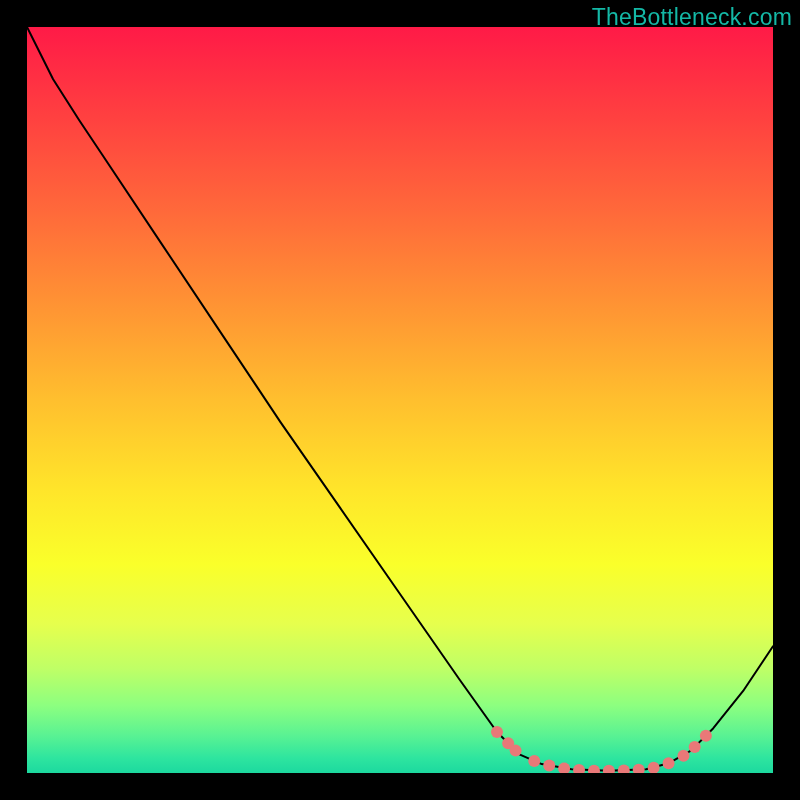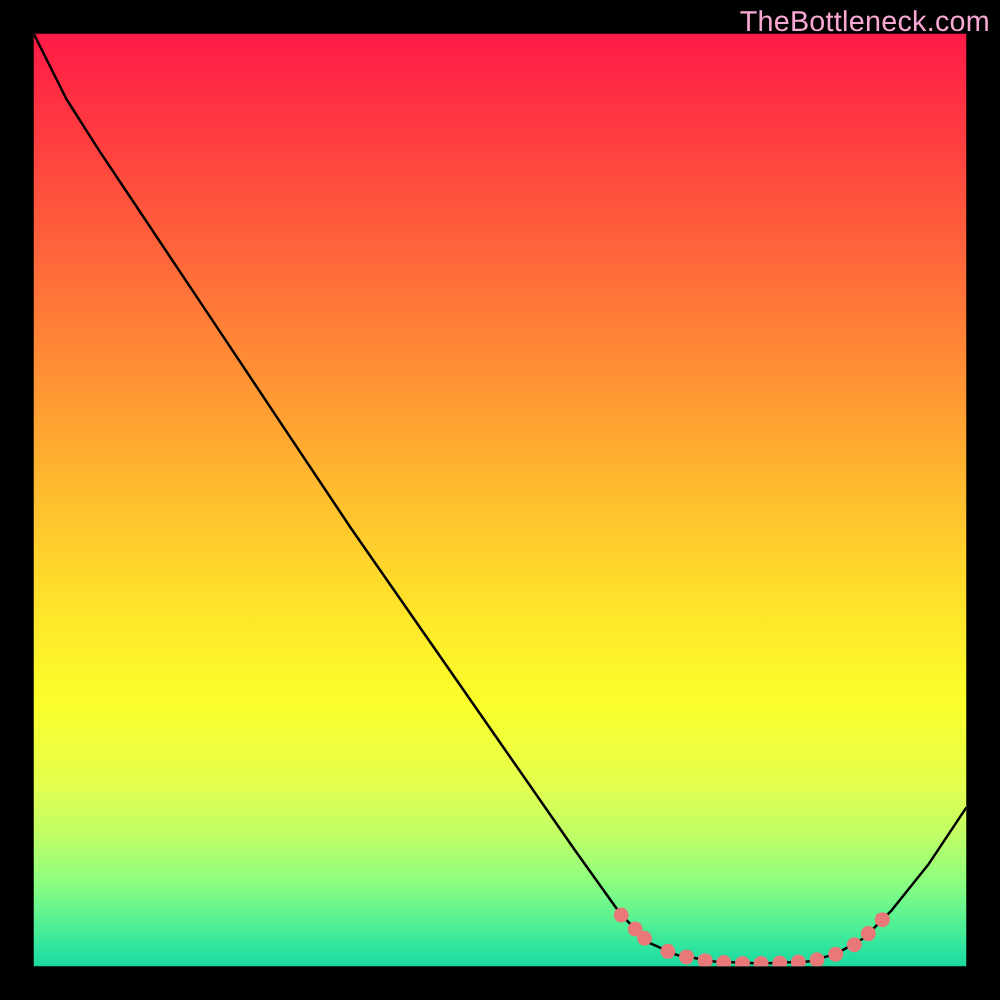--- a/index.html
+++ b/index.html
@@ -14,21 +14,21 @@
   .frame {
     position: relative;
     width: 800px;
     height: 800px;
     background: #000;
   }
   .watermark {
     position: absolute;
     top: 4px;
     right: 8px;
-    color: #f9a8d4;
+    color: #14b8a6;
     font-size: 23px;
     font-weight: 400;
     letter-spacing: 0.2px;
     z-index: 5;
   }
   .plot {
     position: absolute;
     left: 27px;
     top: 27px;
     width: 746px;

